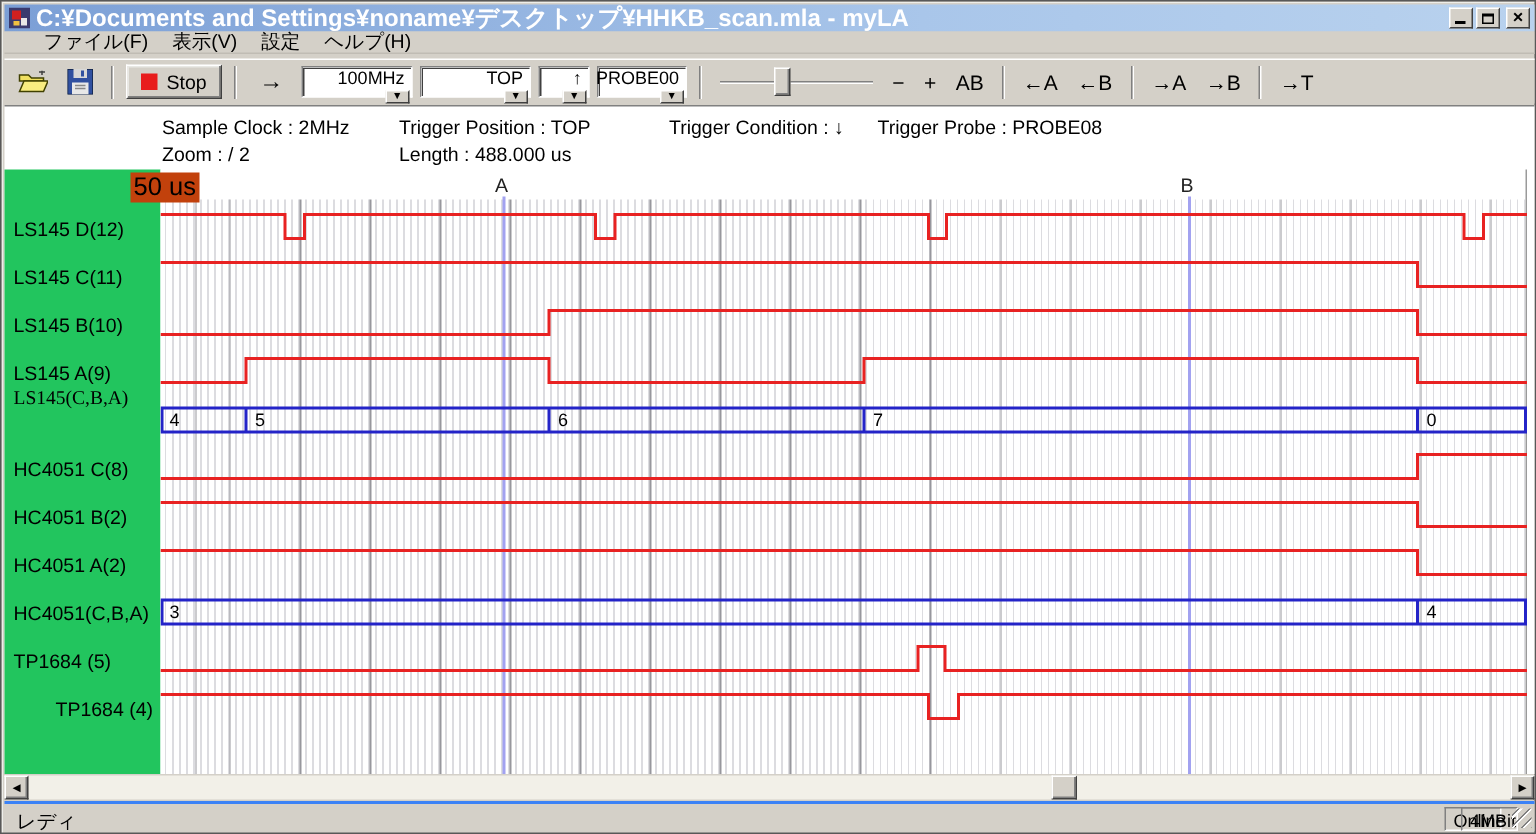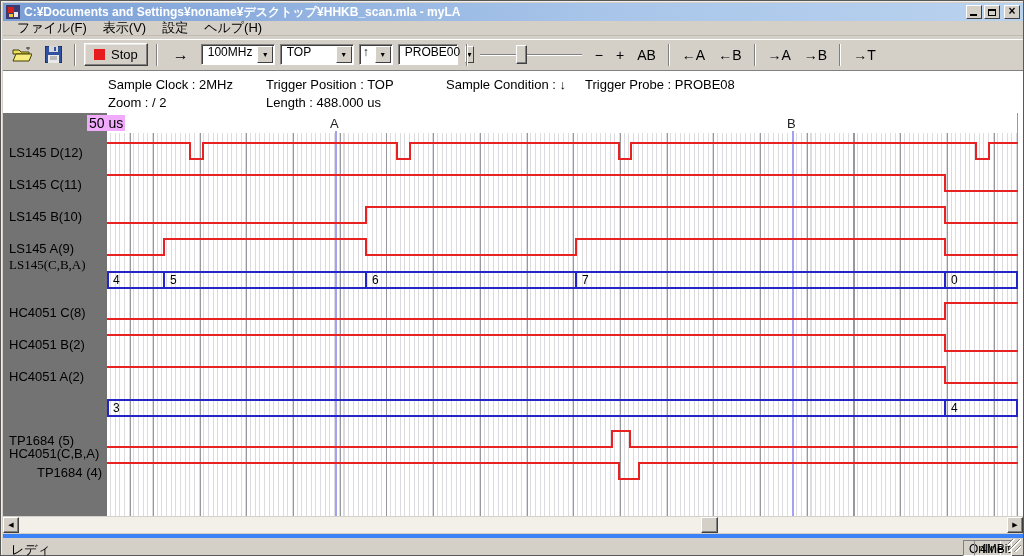--- a/index.html
+++ b/index.html
@@ -7,84 +7,84 @@
   body{width:1024px;height:556px;overflow:hidden;
        font-family:"Liberation Sans","DejaVu Sans",sans-serif;font-size:13px;color:#000;}
   .window{position:relative;width:1024px;height:556px;background:#d4d0c8;
           border:1px solid #585858;box-shadow:inset 1px 1px 0 #eeeeea;}
 
   
   .titlebar{position:absolute;top:2px;left:2px;width:1020px;height:18px;
             background:linear-gradient(90deg,#7b9fd6,#a9c6ea 60%,#b9d2ee);
             display:flex;align-items:center;padding:0 3px;}
   .appicon{width:14px;height:14px;margin-right:4px;flex:0 0 auto;}
-  .titletext{color:#fff;font-size:12px;font-weight:700;white-space:nowrap;overflow:hidden;flex:1;}
+  .titletext{color:#fff;font-size:16px;font-weight:700;white-space:nowrap;overflow:hidden;flex:1;}
   .winbtns{display:flex;gap:2px;margin-left:4px;}
   .winbtn{width:16px;height:14px;background:#d4d0c8;border:1px solid;
           border-color:#fff #404040 #404040 #fff;display:flex;align-items:center;justify-content:center;
           font-size:10px;line-height:1;position:relative;}
   .min-glyph{position:absolute;left:3px;bottom:2px;width:7px;height:2px;background:#000;}
   .max-glyph{width:8px;height:7px;border:1px solid #000;border-top-width:2px;}
   .close-glyph{font-size:12px;font-weight:700;margin-top:-2px;}
 
   
   .menubar{position:absolute;top:20px;left:2px;width:1020px;height:15px;background:#d4d0c8;
-           display:flex;align-items:center;padding-left:6px;border-bottom:1px solid #c0bcb4;}
+           display:flex;align-items:center;padding-left:18px;border-bottom:1px solid #c0bcb4;}
   .menuitem{padding:1px 8px;white-space:nowrap;}
 
   
   .toolbar{position:absolute;top:38px;left:2px;width:1020px;height:30px;background:#d4d0c8;
            border-top:1px solid #fff;display:flex;align-items:center;padding-left:6px;gap:5px;}
   .tbsep{width:2px;height:22px;border-left:1px solid #808080;border-right:1px solid #fff;margin:0 3px;}
   .tbico{width:26px;height:24px;display:flex;align-items:center;justify-content:center;background:transparent;}
   .stopbtn{height:23px;display:flex;align-items:center;gap:6px;padding:0 9px;background:#d4d0c8;
            border:1px solid;border-color:#fff #404040 #404040 #fff;box-shadow:inset -1px -1px 0 #808080,inset 1px 1px 0 #e8e8e4;}
   .stopsq{width:11px;height:11px;background:#e81c1c;}
   .runbtn{width:30px;height:24px;display:flex;align-items:center;justify-content:center;font-size:16px;}
   .combo{height:21px;background:#fff;border:1px solid #808080;border-right-color:#fff;border-bottom-color:#fff;
-         box-shadow:inset 1px 1px 0 #404040;display:flex;align-items:flex-start;}
+         box-shadow:inset 1px 1px 0 #404040;display:flex;align-items:flex-end;flex-direction:column;}
   .combo .val{flex:1;padding:0 4px 0 6px;font-size:12px;white-space:nowrap;}
   .combo .drop{width:16px;height:17px;margin:1px;background:#d4d0c8;border:1px solid;
                border-color:#fff #404040 #404040 #fff;display:flex;align-items:center;justify-content:center;
                font-size:7px;color:#000;}
   .slider{width:102px;height:22px;position:relative;margin:0 4px;}
   .slider .track{position:absolute;left:0;right:0;top:10px;height:2px;background:#808080;border-bottom:1px solid #fff;}
   .slider .thumb{position:absolute;left:36px;top:1px;width:11px;height:19px;background:#d4d0c8;
                  border:1px solid;border-color:#fff #404040 #404040 #fff;box-shadow:inset -1px -1px 0 #808080;}
   .tbtxt{padding:0 4px;font-size:14px;white-space:nowrap;}
 
   
   .client{position:absolute;top:69px;left:2px;width:1020px;height:446px;background:#fff;border-top:1px solid #808080;}
   .infotext{position:absolute;font-size:13px;white-space:nowrap;}
 
   
-  .labelpanel{position:absolute;left:2px;top:112px;width:104px;height:403px;background:#737373;}
+  .labelpanel{position:absolute;left:2px;top:112px;width:104px;height:403px;background:#22c55e;}
   .ch-label{position:absolute;left:6px;font-size:13px;white-space:nowrap;}
-  .timescale{position:absolute;left:86px;top:114px;font-size:14px;background:#f0abfc;padding:0 2px;z-index:5;}
+  .timescale{position:absolute;left:86px;top:114px;font-size:17px;background:#c2410c;padding:0 2px;z-index:5;}
   .wave{position:absolute;left:106px;top:112px;width:911px;height:403px;background:#fff;border-right:1px solid #9a9a9a;}
   .gridband{position:absolute;left:0;right:0;top:20px;bottom:0;
      background-image:
        repeating-linear-gradient(90deg,#97979d 0,#97979d 1px,transparent 1px,transparent 46.7px),
        repeating-linear-gradient(90deg,#dcdce0 0,#dcdce0 1px,transparent 1px,transparent 4.67px);
      background-position:46px 0,3px 0;}
   .cursorline{position:absolute;top:18px;bottom:0;width:2px;background:#a2a2f0;z-index:2;}
   .cursorlabel{position:absolute;top:3px;font-size:13px;color:#222;z-index:3;}
   svg.wsvg{position:absolute;left:0;top:0;z-index:4;pointer-events:none;}
   svg.wsvg text{font-family:"Liberation Sans","DejaVu Sans",sans-serif;font-size:12px;fill:#000;}
 
   
   .hscroll{position:absolute;top:516px;left:2px;width:1020px;height:16px;background:#f2f0e8;}
   .sbtn{position:absolute;top:0;width:16px;height:16px;background:#d4d0c8;border:1px solid;
         border-color:#fff #404040 #404040 #fff;box-shadow:inset -1px -1px 0 #808080;
         display:flex;align-items:center;justify-content:center;font-size:7px;color:#000;}
   .sthumb{position:absolute;top:0;left:698px;width:17px;height:16px;background:#d4d0c8;border:1px solid;
           border-color:#fff #404040 #404040 #fff;box-shadow:inset -1px -1px 0 #808080;}
 
   
-  .statusbar{position:absolute;top:533px;left:2px;width:1020px;height:20px;background:#d4d0c8;border-top:4px solid #3b82f6;}
+  .statusbar{position:absolute;top:533px;left:2px;width:1020px;height:20px;background:#d4d0c8;border-top:2px solid #3b82f6;}
   .sb-ready{position:absolute;left:8px;top:3px;}
   .sb-panel{position:absolute;top:2px;height:16px;border:1px solid;border-color:#808080 #fff #fff #808080;
             font-size:12px;padding:1px 5px;white-space:nowrap;}
   .sb-online{left:912px;width:38px;margin-left:48px;}
   .sb-mem{left:971px;width:38px;}
   .grip{position:absolute;right:2px;bottom:2px;width:13px;height:13px;
         background:repeating-linear-gradient(135deg,transparent 0 3px,#808080 3px 4px,#fff 4px 5px);}
 </style>
 </head>
 <body>
@@ -175,35 +175,35 @@
     <span class="tbtxt">→A</span>
     <span class="tbtxt">→B</span>
     <span class="tbsep"></span>
     <span class="tbtxt">→T</span>
   </div>
 
   <div class="client"></div>
 
   <span class="infotext" style="left:107px;top:76px">Sample Clock : 2MHz</span>
   <span class="infotext" style="left:265px;top:76px">Trigger Position : TOP</span>
-  <span class="infotext" style="left:445px;top:76px">Sample Condition : ↓</span>
+  <span class="infotext" style="left:445px;top:76px">Trigger Condition : ↓</span>
   <span class="infotext" style="left:584px;top:76px">Trigger Probe : PROBE08</span>
   <span class="infotext" style="left:107px;top:94px">Zoom : /  2</span>
   <span class="infotext" style="left:265px;top:94px">Length : 488.000 us</span>
 
   <div class="labelpanel">
       <div class="ch-label" style="top: 32px;">LS145 D(12)</div>
       <div class="ch-label" style="top: 64px;">LS145 C(11)</div>
       <div class="ch-label" style="top: 96px;">LS145 B(10)</div>
       <div class="ch-label" style="top: 128px;">LS145 A(9)</div>
       <div class="ch-label" style="top: 144px; font-family: Liberation Serif, serif;">LS145(C,B,A)</div>
       <div class="ch-label" style="top: 192px;">HC4051 C(8)</div>
       <div class="ch-label" style="top: 224px;">HC4051 B(2)</div>
       <div class="ch-label" style="top: 256px;">HC4051 A(2)</div>
-      <div class="ch-label" style="top: 288px; margin-top: 45px;">HC4051(C,B,A)</div>
+      <div class="ch-label" style="top: 288px;">HC4051(C,B,A)</div>
       <div class="ch-label" style="top: 320px;">TP1684 (5)</div>
       <div class="ch-label" style="top: 352px; margin-left: 28px;">TP1684 (4)</div>
     </div>
   <span class="timescale">50 us</span>
 
   <div class="wave">
     <div class="gridband"></div>
     <svg class="wsvg" width="911" height="403" viewBox="0 0 911 403">
         <path d="M0 30H83V46H96V30H290V46H303V30H512V46H524V30H869V46H882V30H911" fill="none" stroke="#e82222" stroke-width="2"></path>
         <path d="M0 62H838V78H911" fill="none" stroke="#e82222" stroke-width="2"></path>

